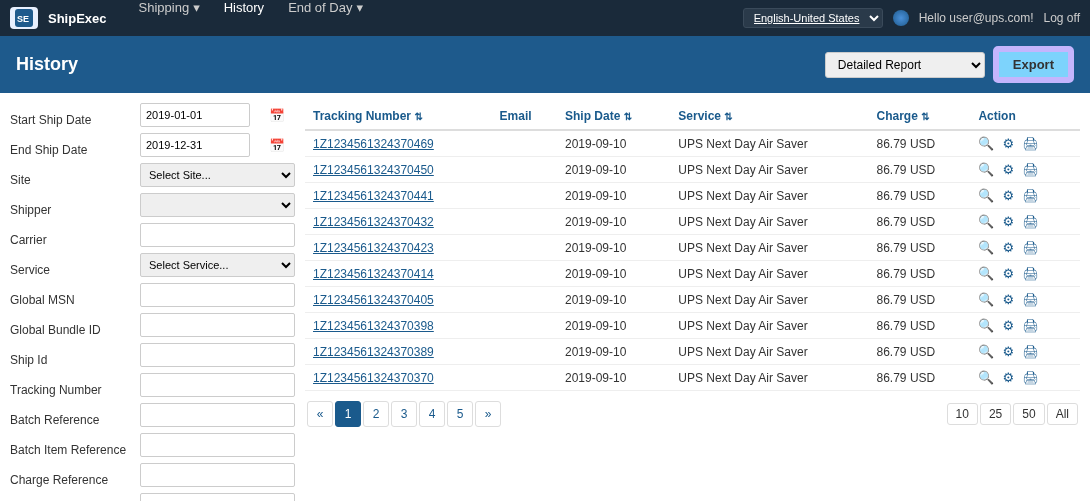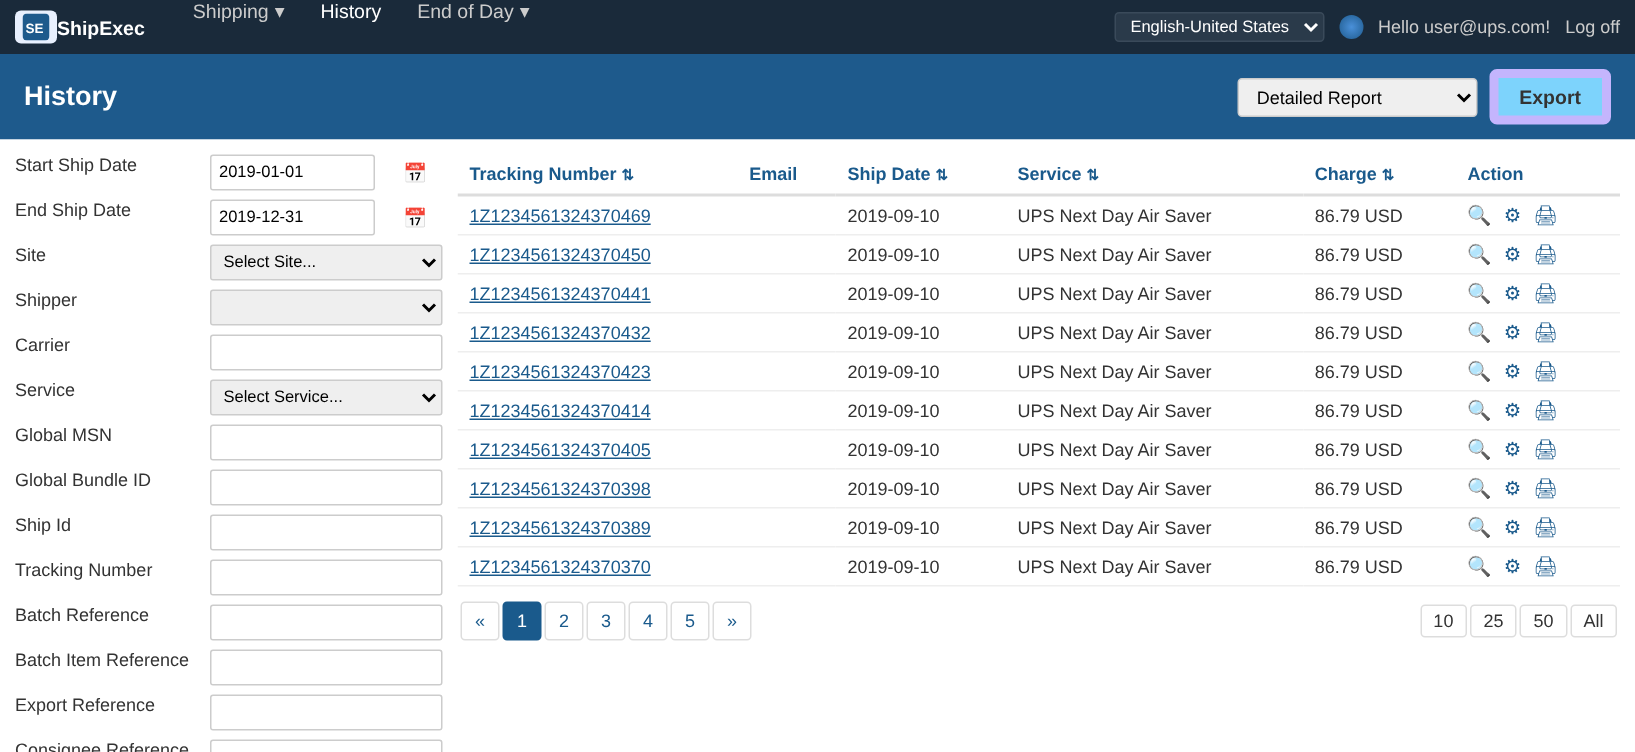--- a/index.html
+++ b/index.html
@@ -18,21 +18,21 @@
       display: flex;
       align-items: center;
       margin-right: 20px;
     }
     .navbar-brand .logo-box {
       background: #e8f0fe;
       border-radius: 4px;
       padding: 2px 5px;
       display: flex;
       align-items: center;
-      margin-right: 0;
+      margin-right: 10px;
     }
     .navbar-brand .logo-text {
       font-size: 13px;
       font-weight: bold;
       color: white;
     }
     .nav-items {
       display: flex;
       align-items: center;
       flex: 1;
@@ -53,20 +53,21 @@
       gap: 10px;
       margin-left: auto;
     }
     .lang-select {
       background: #2a3a4a;
       color: white;
       border: 1px solid #3a4a5a;
       padding: 2px 6px;
       font-size: 11px;
       border-radius: 3px;
+      text-decoration: underline;
     }
     .user-text {
       color: #ccc;
       font-size: 12px;
     }
     .logoff-link {
       color: #ccc;
       font-size: 12px;
       cursor: pointer;
       text-decoration: none;
@@ -117,21 +118,21 @@
     }
 
     
     .left-panel {
       width: 295px;
       flex-shrink: 0;
       padding-right: 10px;
     }
     .form-row {
       display: flex;
-      align-items: flex-start;
+      align-items: flex-end;
       margin-bottom: 6px;
     }
     .form-label {
       width: 130px;
       font-size: 12px;
       color: #333;
       font-weight: normal;
     }
     .form-input {
       flex: 1;
@@ -378,21 +379,21 @@
       <span class="form-label">Batch Reference</span>
       <input class="form-input" type="text" style="">
     </div>
 
     <div class="form-row">
       <span class="form-label">Batch Item Reference</span>
       <input class="form-input" type="text" style="">
     </div>
 
     <div class="form-row">
-      <span class="form-label">Export Reference</span>
+      <span class="form-label">Charge Reference</span>
       <input class="form-input" type="text" style="">
     </div>
 
     <div class="form-row">
       <span class="form-label">Consignee Reference</span>
       <input class="form-input" type="text" style="">
     </div>
 
   </div>
 

